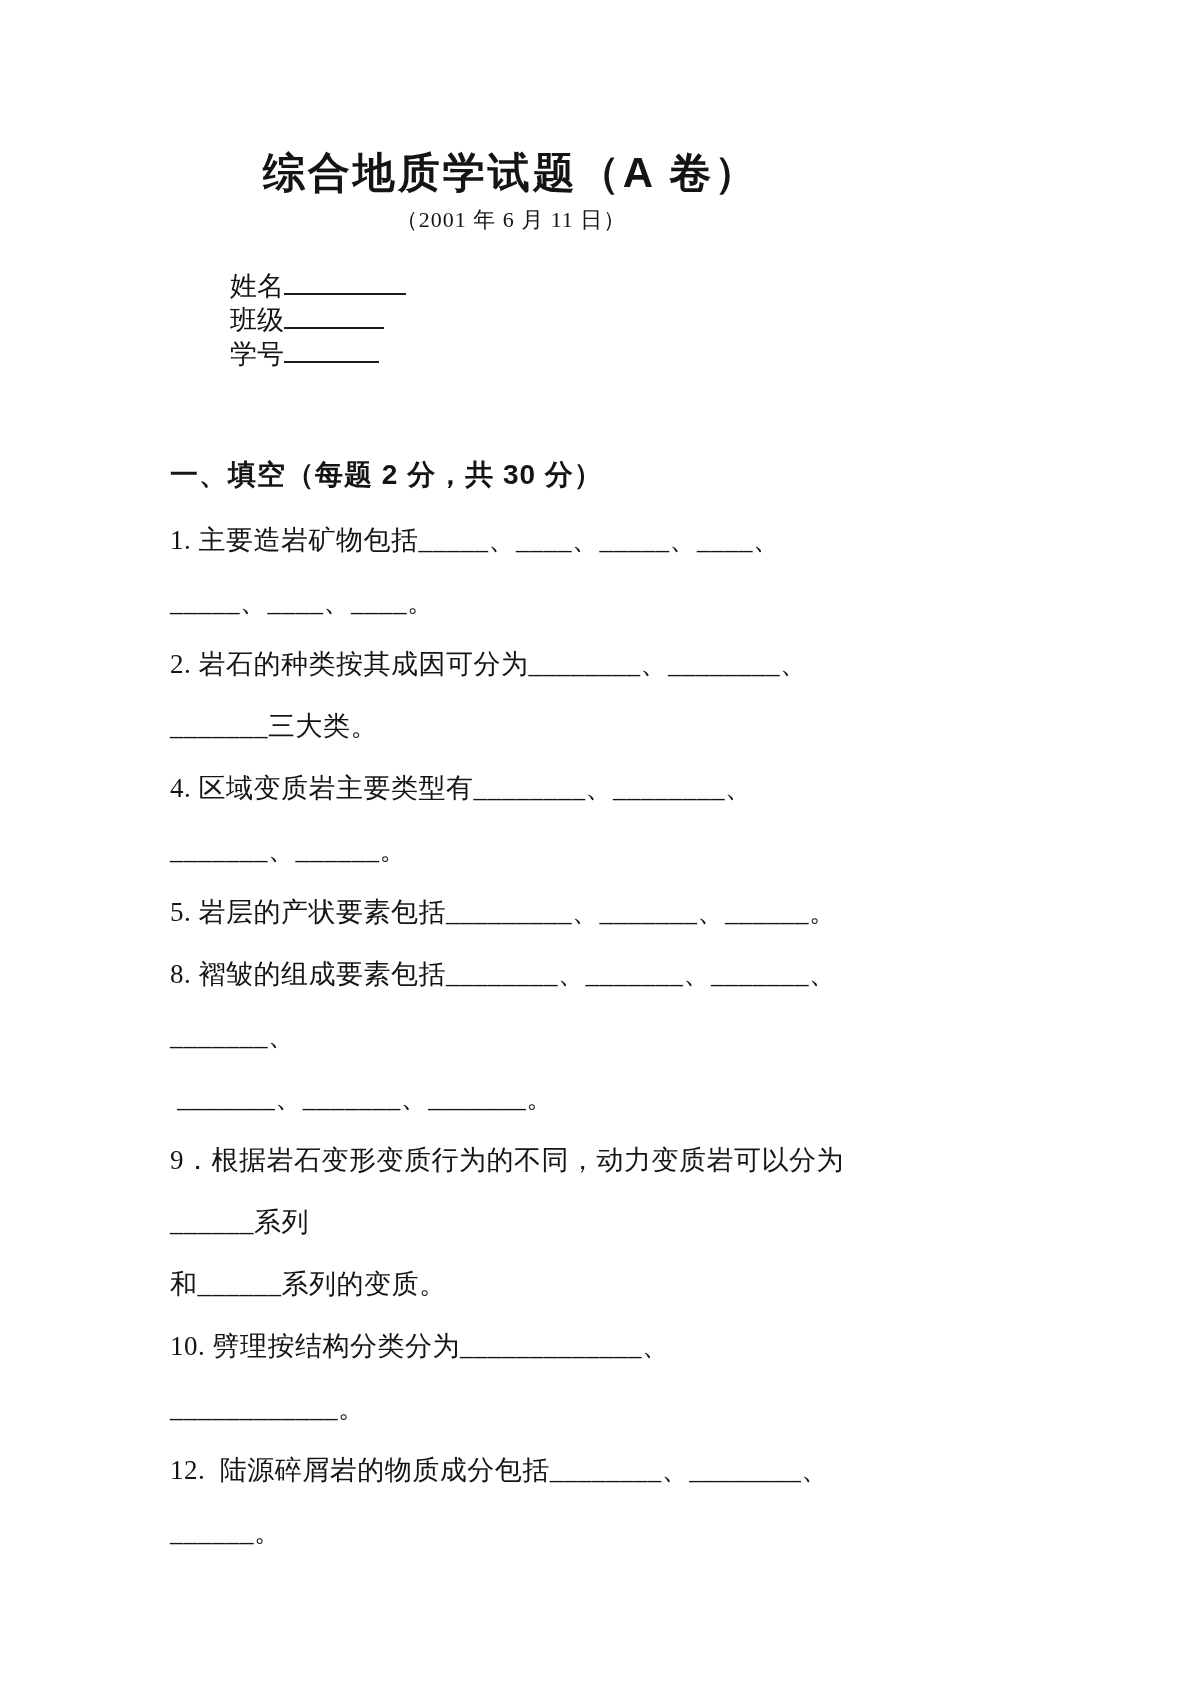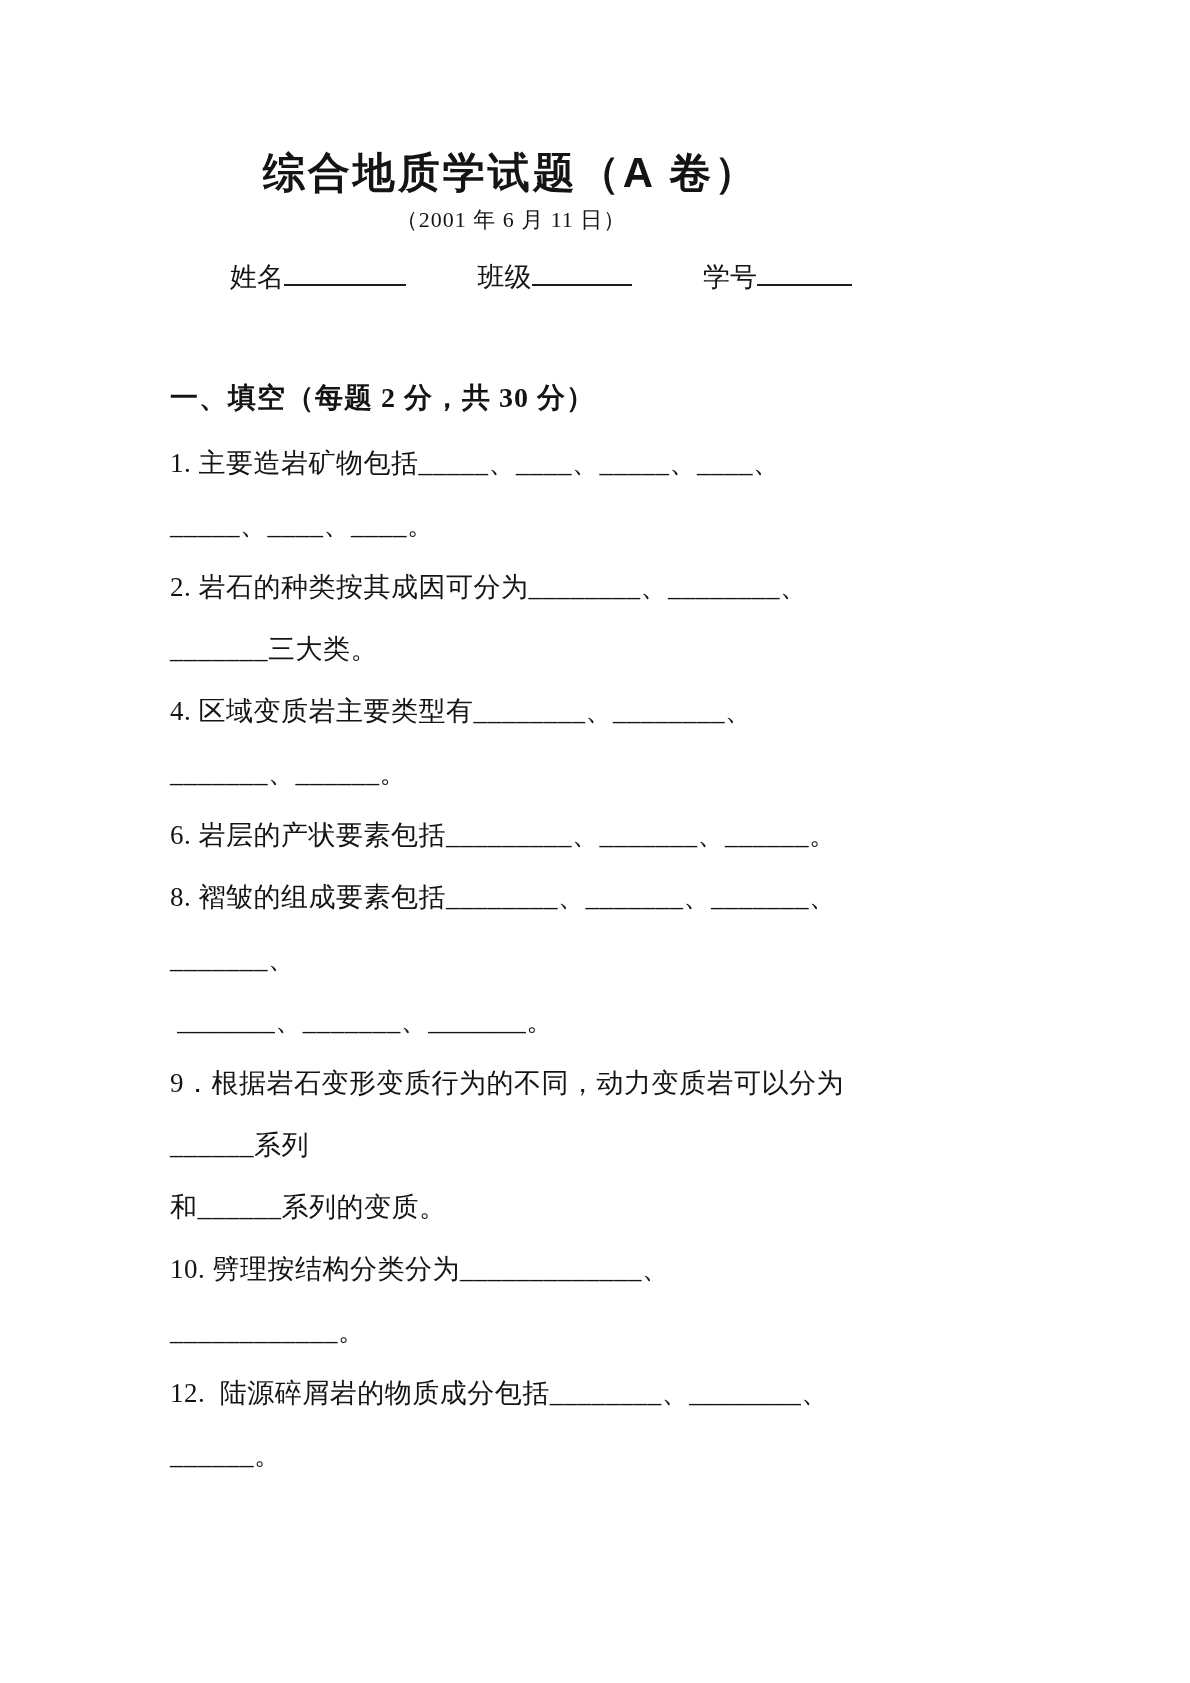--- a/index.html
+++ b/index.html
@@ -31,42 +31,43 @@
     margin-top: 8px;
     text-align: center;
     font-size: 22px;
     line-height: 28px;
     letter-spacing: 1px;
   }
   .fields {
     display: flex;
     justify-content: space-between;
     align-items: flex-start;
-    margin-top: 26px;
+    margin-top: 35px;
     padding-left: 60px;
     font-size: 27px;
     line-height: 34px;
+    flex-direction: column;
   }
   .field { white-space: nowrap; }
   .fline {
     display: inline-block;
     border-bottom: 2px solid #1c1c1c;
     height: 24px;
     vertical-align: baseline;
   }
   .w-name  { width: 122px; }
   .w-class { width: 100px; }
   .w-id    { width: 95px;  }
   .section-heading {
     margin: 86px 0 0 0;
     font-size: 28px;
     line-height: 36px;
     font-weight: 700;
     letter-spacing: 1px;
-    font-family: Liberation Serif, serif;
+    font-family: Liberation Sans, sans-serif;
   }
   .questions { margin-top: 16px; }
   .q {
     margin: 0;
     font-size: 27px;
     line-height: 62px;
     white-space: pre-wrap;
     letter-spacing: 0.5px;
   }
 </style>
@@ -84,21 +85,21 @@
     <span class="field"><span>班级</span><span class="fline w-class"></span></span>
     <span class="field"><span>学号</span><span class="fline w-id"></span></span>
   </div>
 
   <h2 class="section-heading">一、填空（每题 2 分，共 30 分）</h2>
 
   <div class="questions">
     <p class="q">1. 主要造岩矿物包括_____、____、_____、____、_____、____、____。</p>
     <p class="q">2. 岩石的种类按其成因可分为________、________、_______三大类。</p>
     <p class="q">4. 区域变质岩主要类型有________、________、_______、______。</p>
-    <p class="q">6. 岩层的产状要素包括_________、_______、______。</p>
+    <p class="q">5. 岩层的产状要素包括_________、_______、______。</p>
     <p class="q">8. 褶皱的组成要素包括________、_______、_______、_______、
  _______、_______、_______。</p>
     <p class="q">9．根据岩石变形变质行为的不同，动力变质岩可以分为______系列
 和______系列的变质。</p>
     <p class="q">10. 劈理按结构分类分为_____________、____________。</p>
     <p class="q">12.  陆源碎屑岩的物质成分包括________、________、 ______。</p>
 
   </div>
 
 </div>

